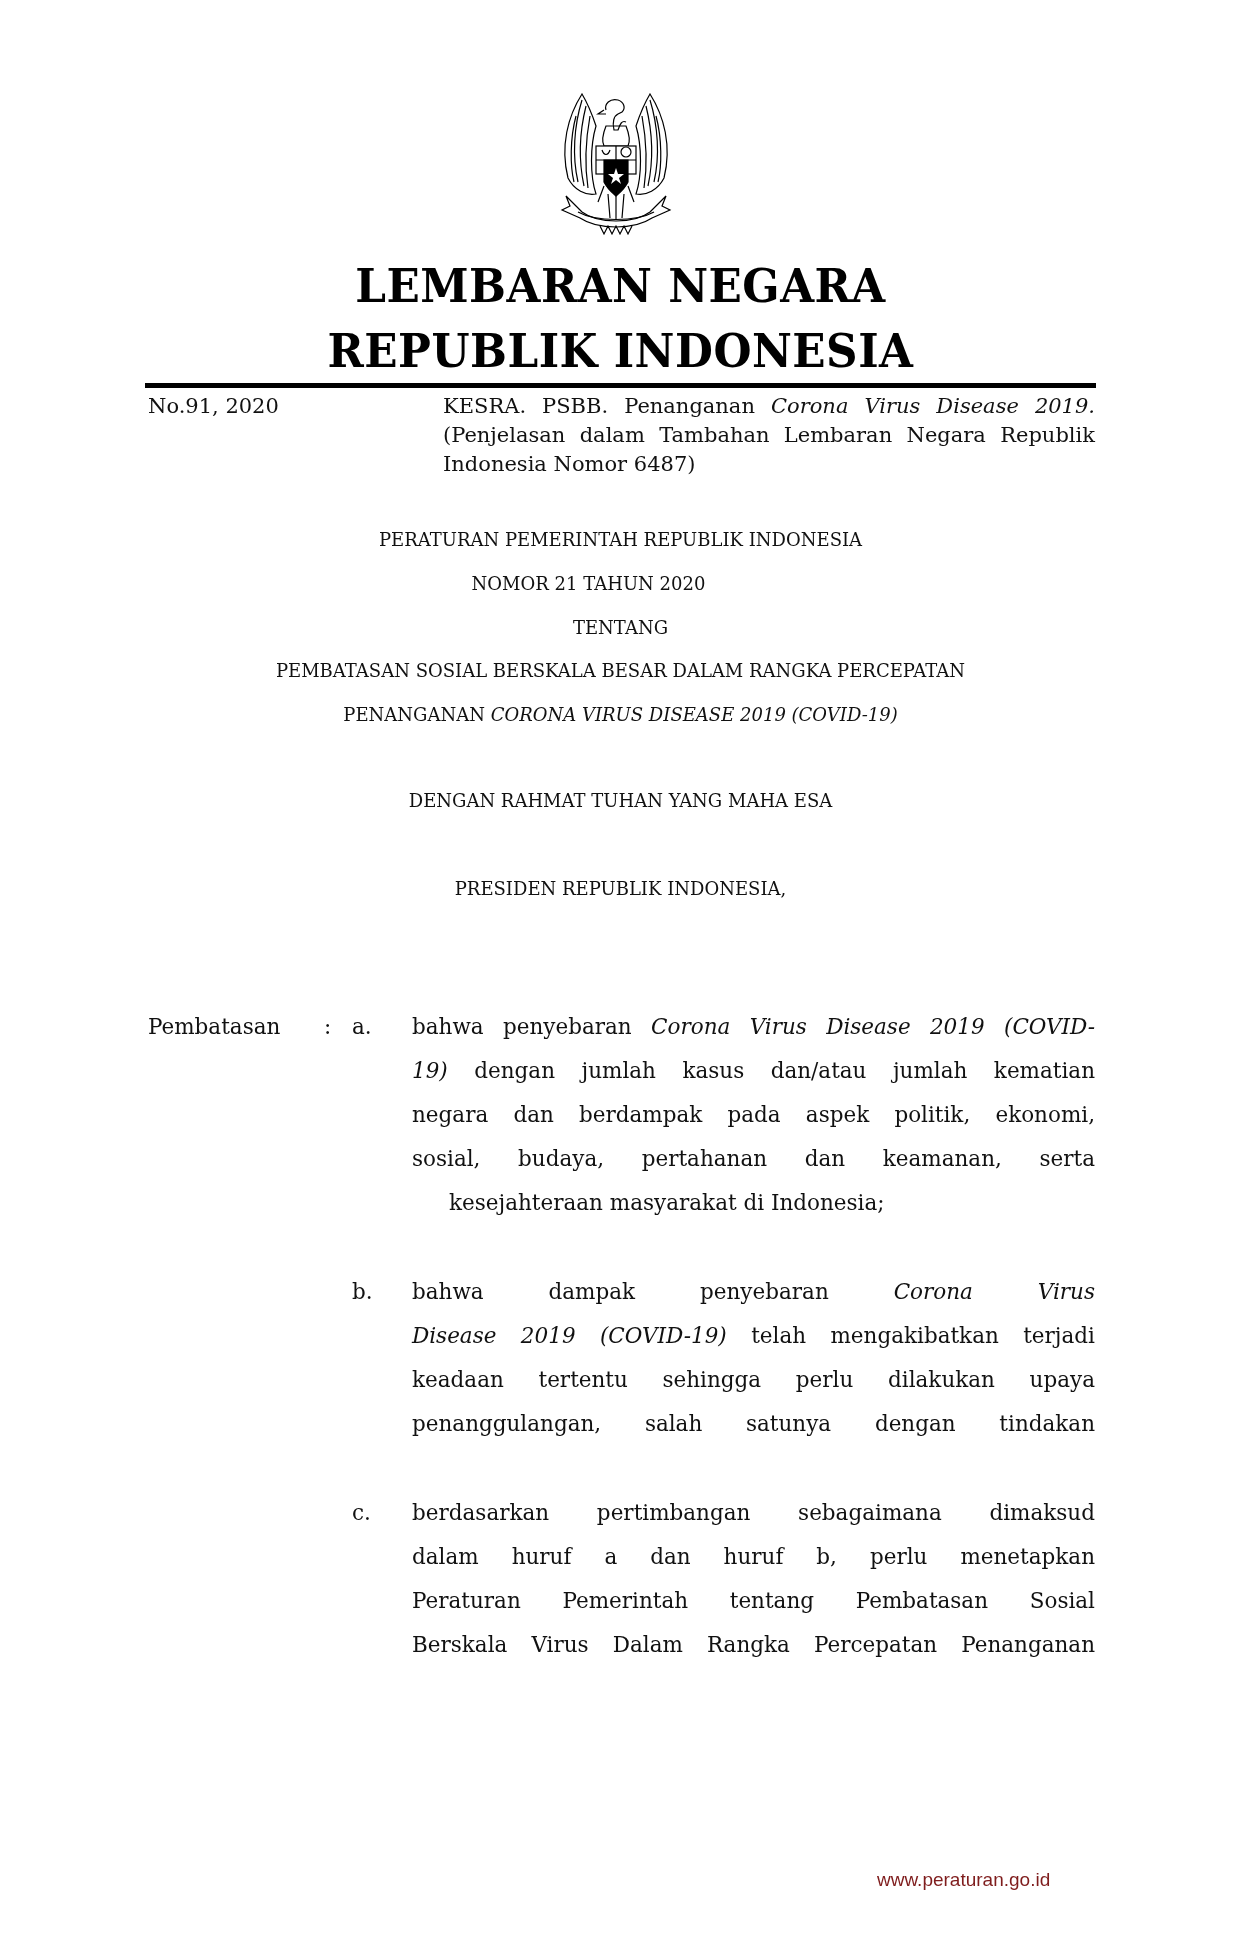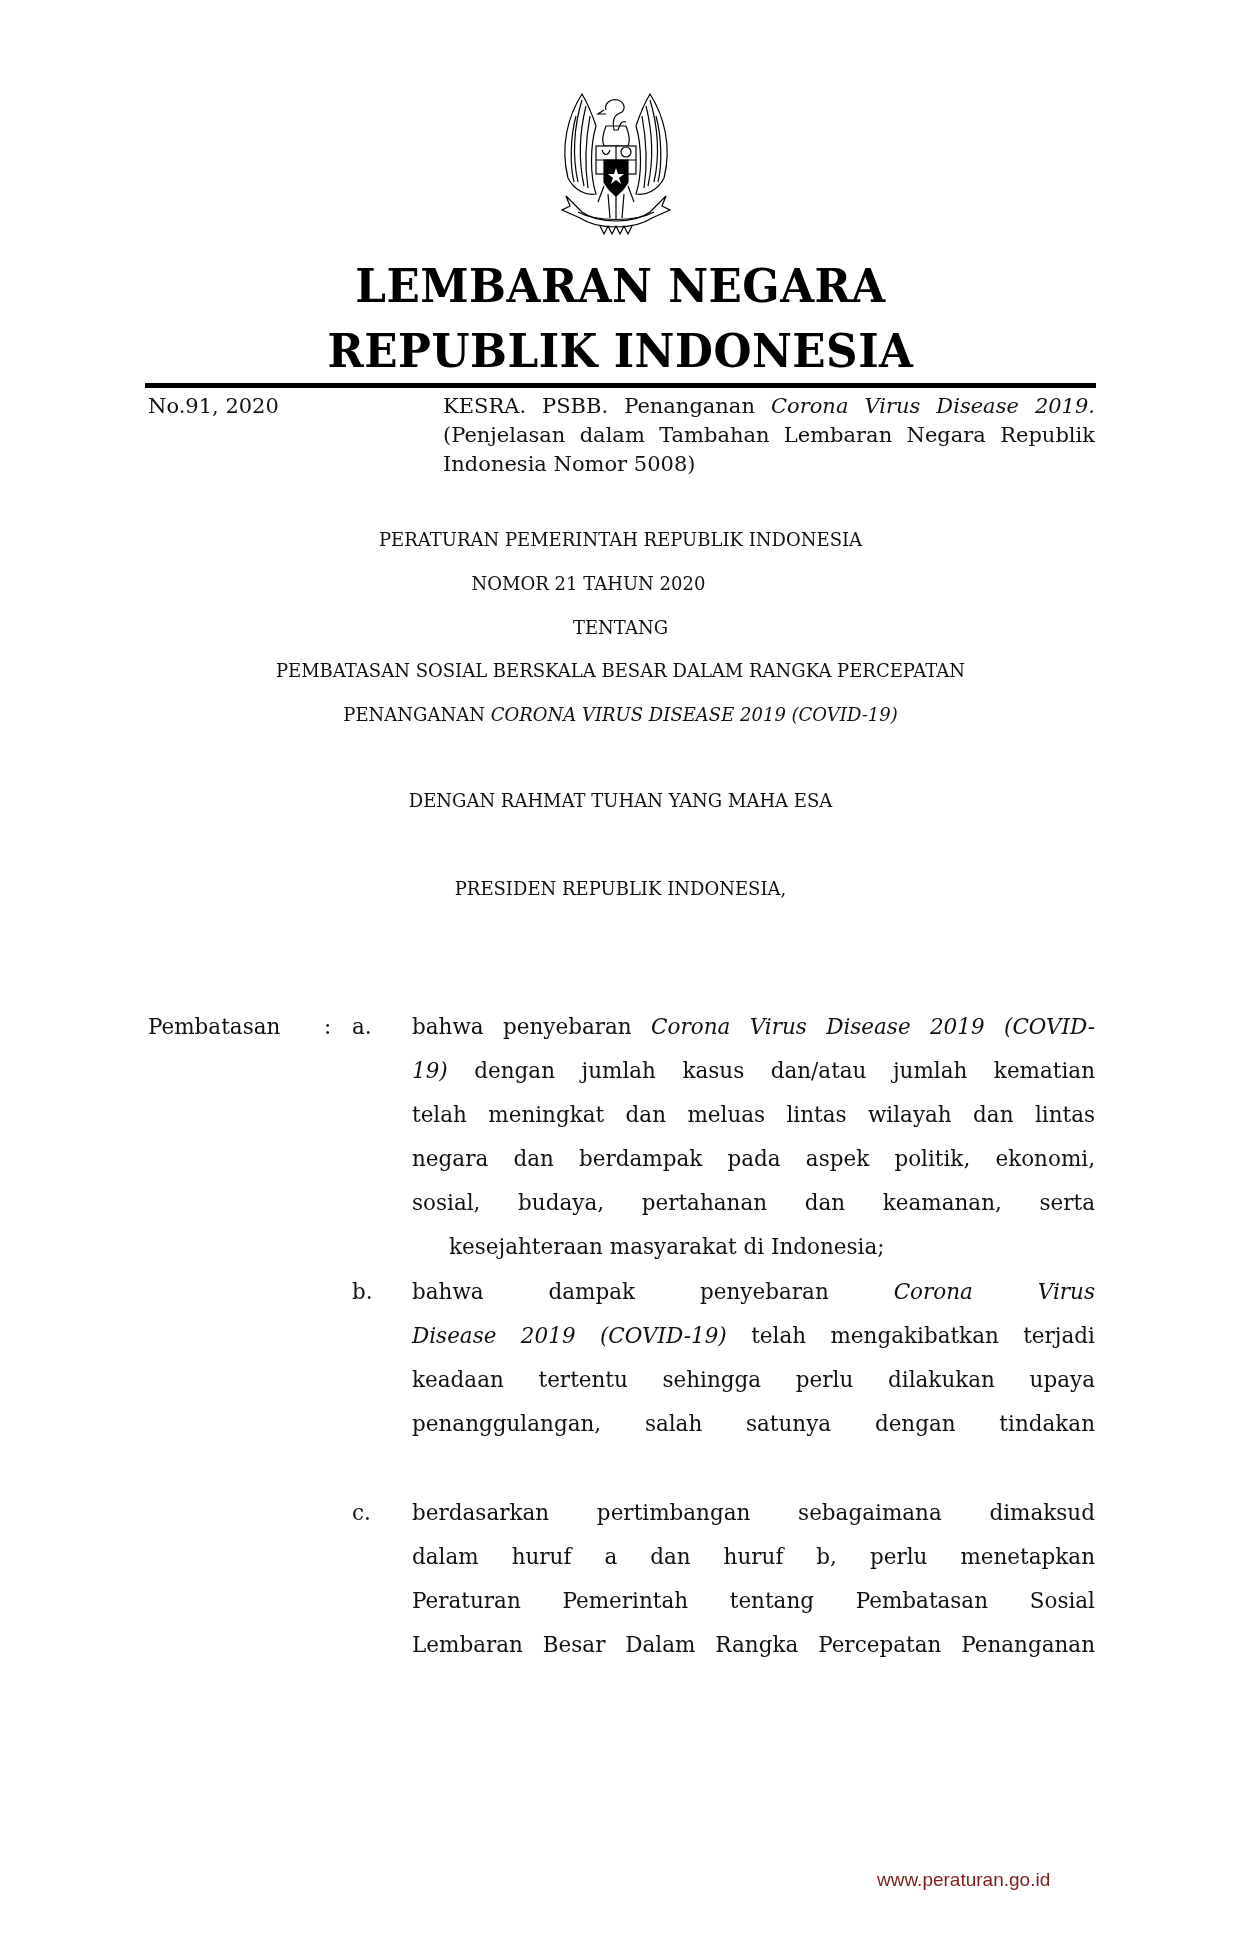--- a/index.html
+++ b/index.html
@@ -81,52 +81,51 @@
     <path d="M62 140 L66 148 L70 140 L74 148 L78 140 L82 148 L86 140 L90 148 L94 140"></path>
   </svg>
 </div>
 
 <div class="masthead mh1">LEMBARAN NEGARA</div>
 <div class="masthead mh2">REPUBLIK INDONESIA</div>
 
 <div class="rule"></div>
 
 <div class="meta-no">No.91, 2020</div>
-<div class="meta-desc"><span>KESRA. PSBB. Penanganan </span><i>Corona Virus Disease 2019.</i><span> (Penjelasan dalam Tambahan Lembaran Negara Republik Indonesia Nomor 5008)</span></div>
+<div class="meta-desc"><span>KESRA. PSBB. Penanganan </span><i>Corona Virus Disease 2019.</i><span> (Penjelasan dalam Tambahan Lembaran Negara Republik Indonesia Nomor 6487)</span></div>
 
 <div class="heading" style="top:526px;">PERATURAN PEMERINTAH REPUBLIK INDONESIA</div>
 <div class="heading" style="top:570px; left:-32px;">NOMOR 21 TAHUN 2020</div>
 <div class="heading" style="top:614px;">TENTANG</div>
 <div class="heading" style="top:657px;">PEMBATASAN SOSIAL BERSKALA BESAR DALAM RANGKA PERCEPATAN</div>
 <div class="heading" style="top:701px;"><span>PENANGANAN </span><i>CORONA VIRUS DISEASE 2019 (COVID-19)</i></div>
 <div class="heading" style="top:787px;">DENGAN RAHMAT TUHAN YANG MAHA ESA</div>
 <div class="heading" style="top:875px;">PRESIDEN REPUBLIK INDONESIA,</div>
 
 <div class="considering-label" style="top:1005px;">Pembatasan</div>
 <div class="colon" style="top:1005px;">:</div>
 
 <div class="item-letter" style="top:1005px;">a.</div>
 <div class="item-body" style="top:1005px;">
     <span class="line"><span>bahwa penyebaran </span><i>Corona Virus Disease 2019 (COVID-</i></span>
     <span class="line"><i>19)</i><span> dengan jumlah kasus dan/atau jumlah kematian</span></span>
-    <span class="line"><span>telah meningkat dan meluas lintas wilayah dan lintas</span></span>
     <span class="line"><span>negara dan berdampak pada aspek politik, ekonomi,</span></span>
     <span class="line"><span>sosial, budaya, pertahanan dan keamanan, serta</span></span>
     <span class="line last"><span>kesejahteraan masyarakat di Indonesia;</span></span>
   </div>
 
 <div class="item-letter" style="top:1270px;">b.</div>
 <div class="item-body" style="top:1270px;">
     <span class="line"><span>bahwa dampak penyebaran </span><i>Corona Virus</i></span>
     <span class="line"><i>Disease 2019 (COVID-19)</i><span> telah mengakibatkan terjadi</span></span>
     <span class="line"><span>keadaan tertentu sehingga perlu dilakukan upaya</span></span>
     <span class="line"><span>penanggulangan, salah satunya dengan tindakan</span></span>
   </div>
 
 <div class="item-letter" style="top:1491px;">c.</div>
 <div class="item-body" style="top:1491px;">
     <span class="line"><span>berdasarkan pertimbangan sebagaimana dimaksud</span></span>
     <span class="line"><span>dalam huruf a dan huruf b, perlu menetapkan</span></span>
     <span class="line"><span>Peraturan Pemerintah tentang Pembatasan Sosial</span></span>
-    <span class="line"><span>Lembaran Besar Dalam Rangka Percepatan Penanganan</span></span>
+    <span class="line"><span>Berskala Virus Dalam Rangka Percepatan Penanganan</span></span>
   </div>
 
 <div class="footer-url">www.peraturan.go.id</div>
 
 </body></html>

